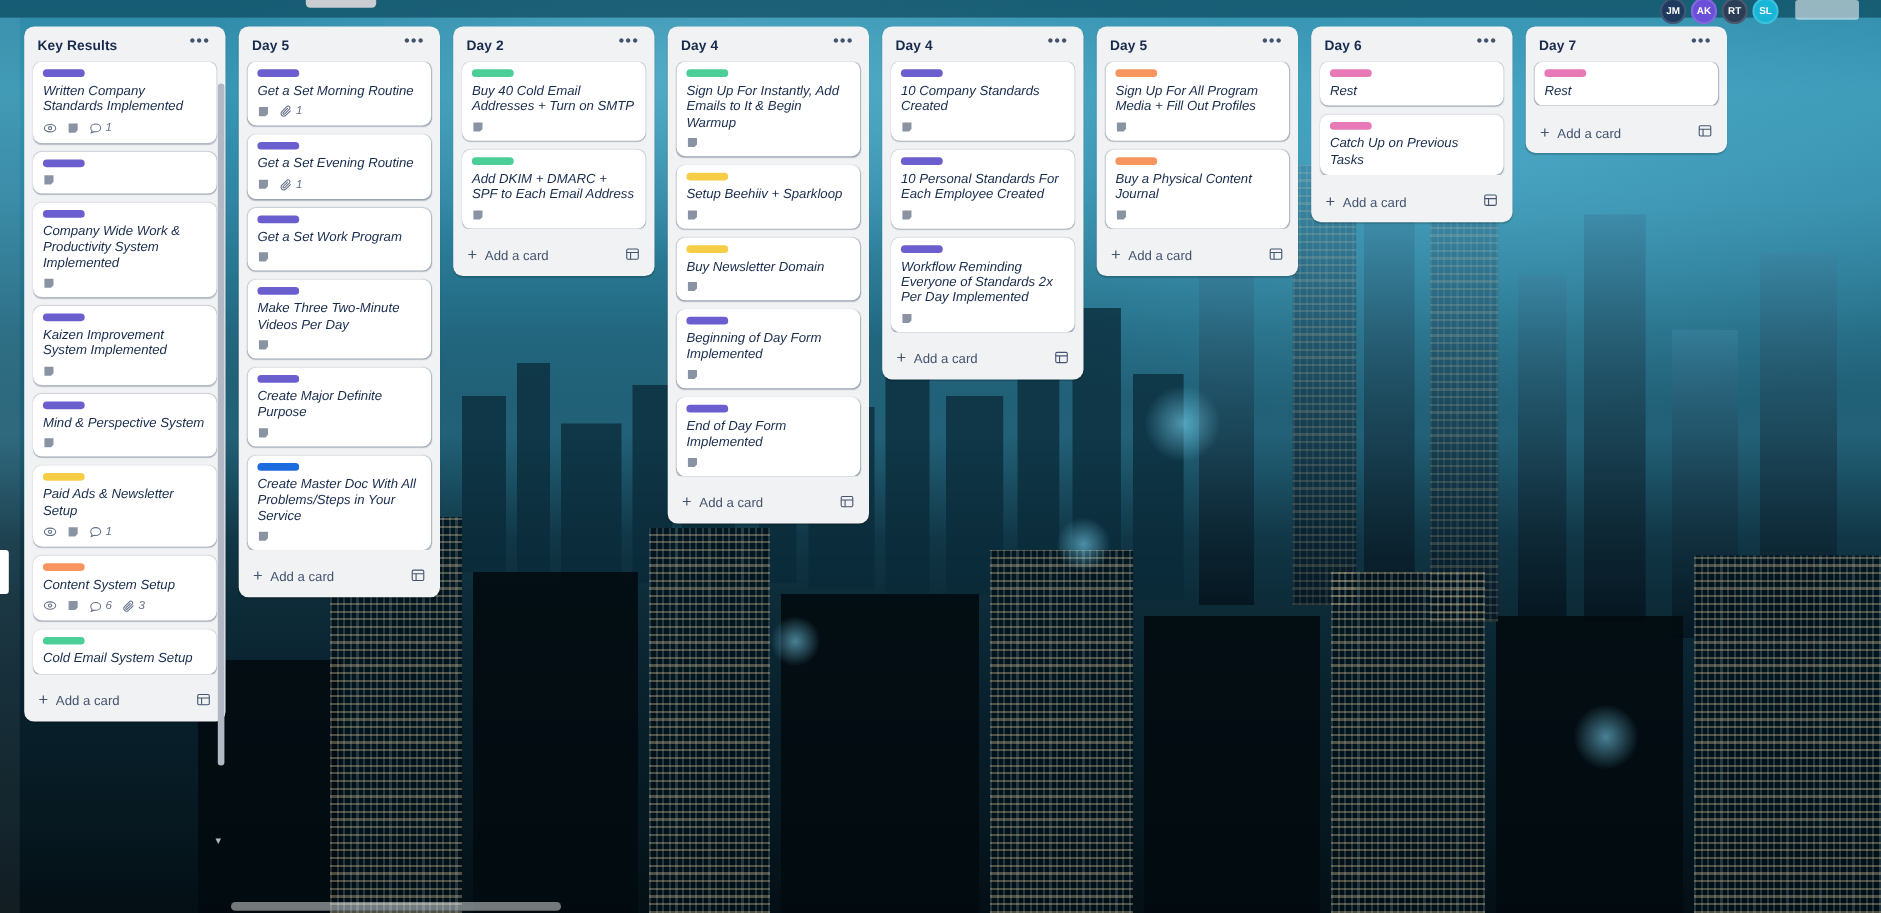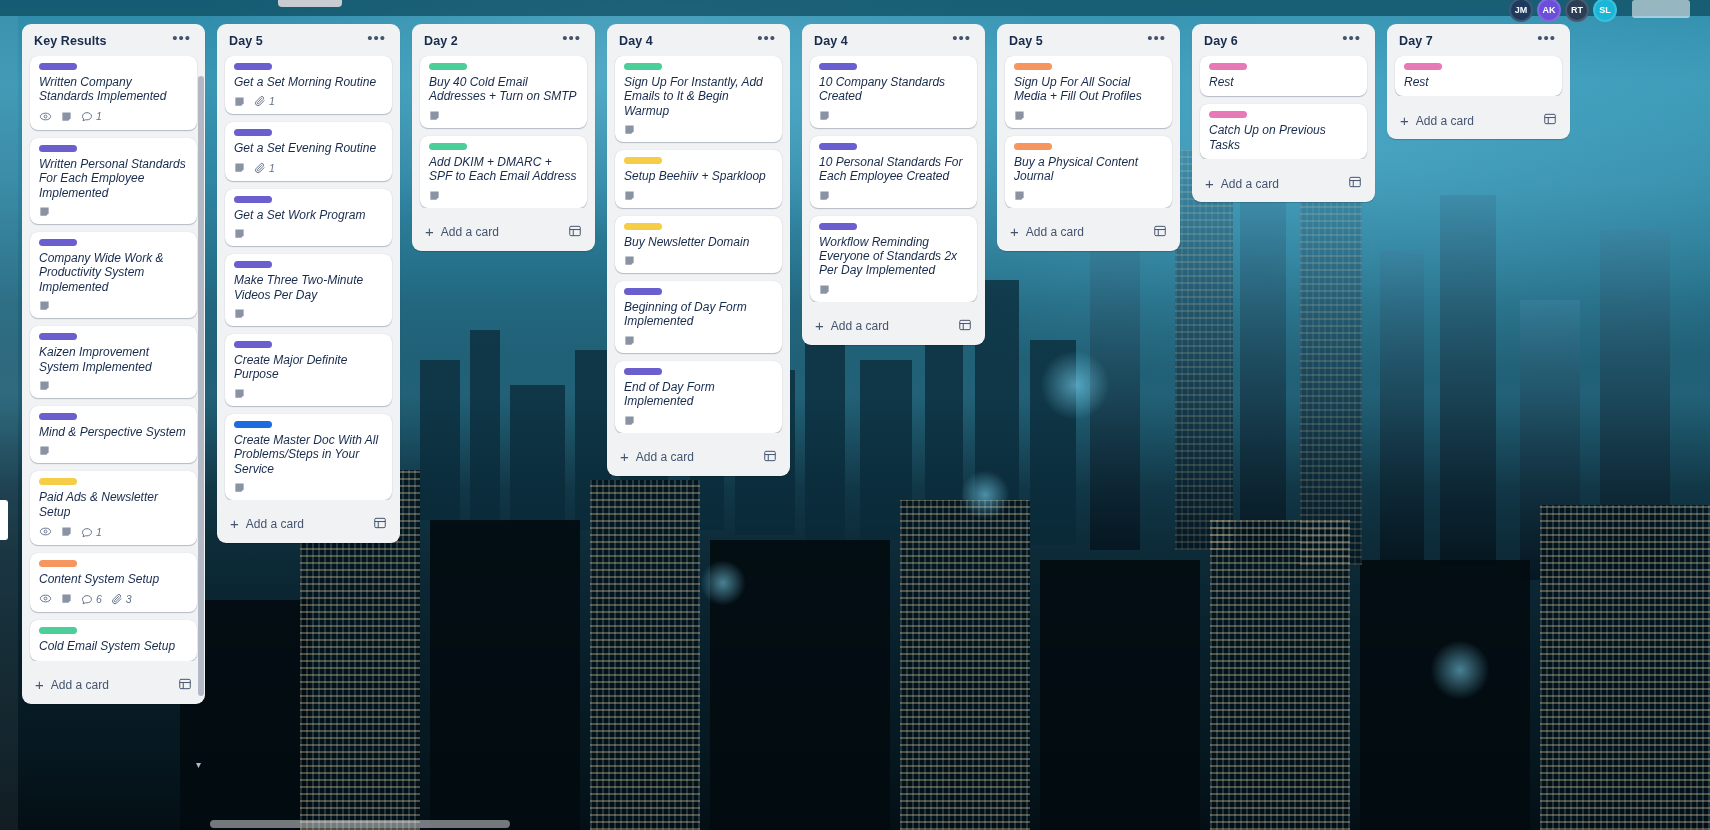--- a/index.html
+++ b/index.html
@@ -257,21 +257,20 @@
             <span class="badge">
               <svg width="12" height="12" viewBox="0 0 24 24" fill="none" stroke="#626f86" stroke-width="1.9">
                 <path d="M21 12.5c0 4-4 7.2-9 7.2a11 11 0 0 1-2.6-.3L4 21.5l1.3-3.6A6.9 6.9 0 0 1 3 12.5c0-4 4-7.2 9-7.2s9 3.2 9 7.2z"></path>
               </svg>
               <span>1</span>
             </span>
           </div>
         </div>
         <div class="card">
           <div class="label" style="background: rgb(107, 94, 207);"></div>
-          <div class="card-title">Written Personal Standards For Each Employee Implemented</div>
           <div class="badges">
             <span class="badge">
               <svg width="11" height="11" viewBox="0 0 24 24">
                 <path d="M3 3h18v13l-5 5H3z" fill="#8993a4"></path>
               </svg>
             </span>
           </div>
         </div>
         <div class="card">
           <div class="label" style="background: rgb(107, 94, 207);"></div>
@@ -641,21 +640,21 @@
       </div>
     </div>
     <div class="list">
       <div class="list-header">
         <div class="list-title">Day 5</div>
         <div class="list-menu">•••</div>
       </div>
       <div class="cards">
         <div class="card">
           <div class="label" style="background: rgb(246, 149, 94);"></div>
-          <div class="card-title">Sign Up For All Social Media + Fill Out Profiles</div>
+          <div class="card-title">Sign Up For All Program Media + Fill Out Profiles</div>
           <div class="badges">
             <span class="badge">
               <svg width="11" height="11" viewBox="0 0 24 24">
                 <path d="M3 3h18v13l-5 5H3z" fill="#8993a4"></path>
               </svg>
             </span>
           </div>
         </div>
         <div class="card">
           <div class="label" style="background: rgb(246, 149, 94);"></div>

